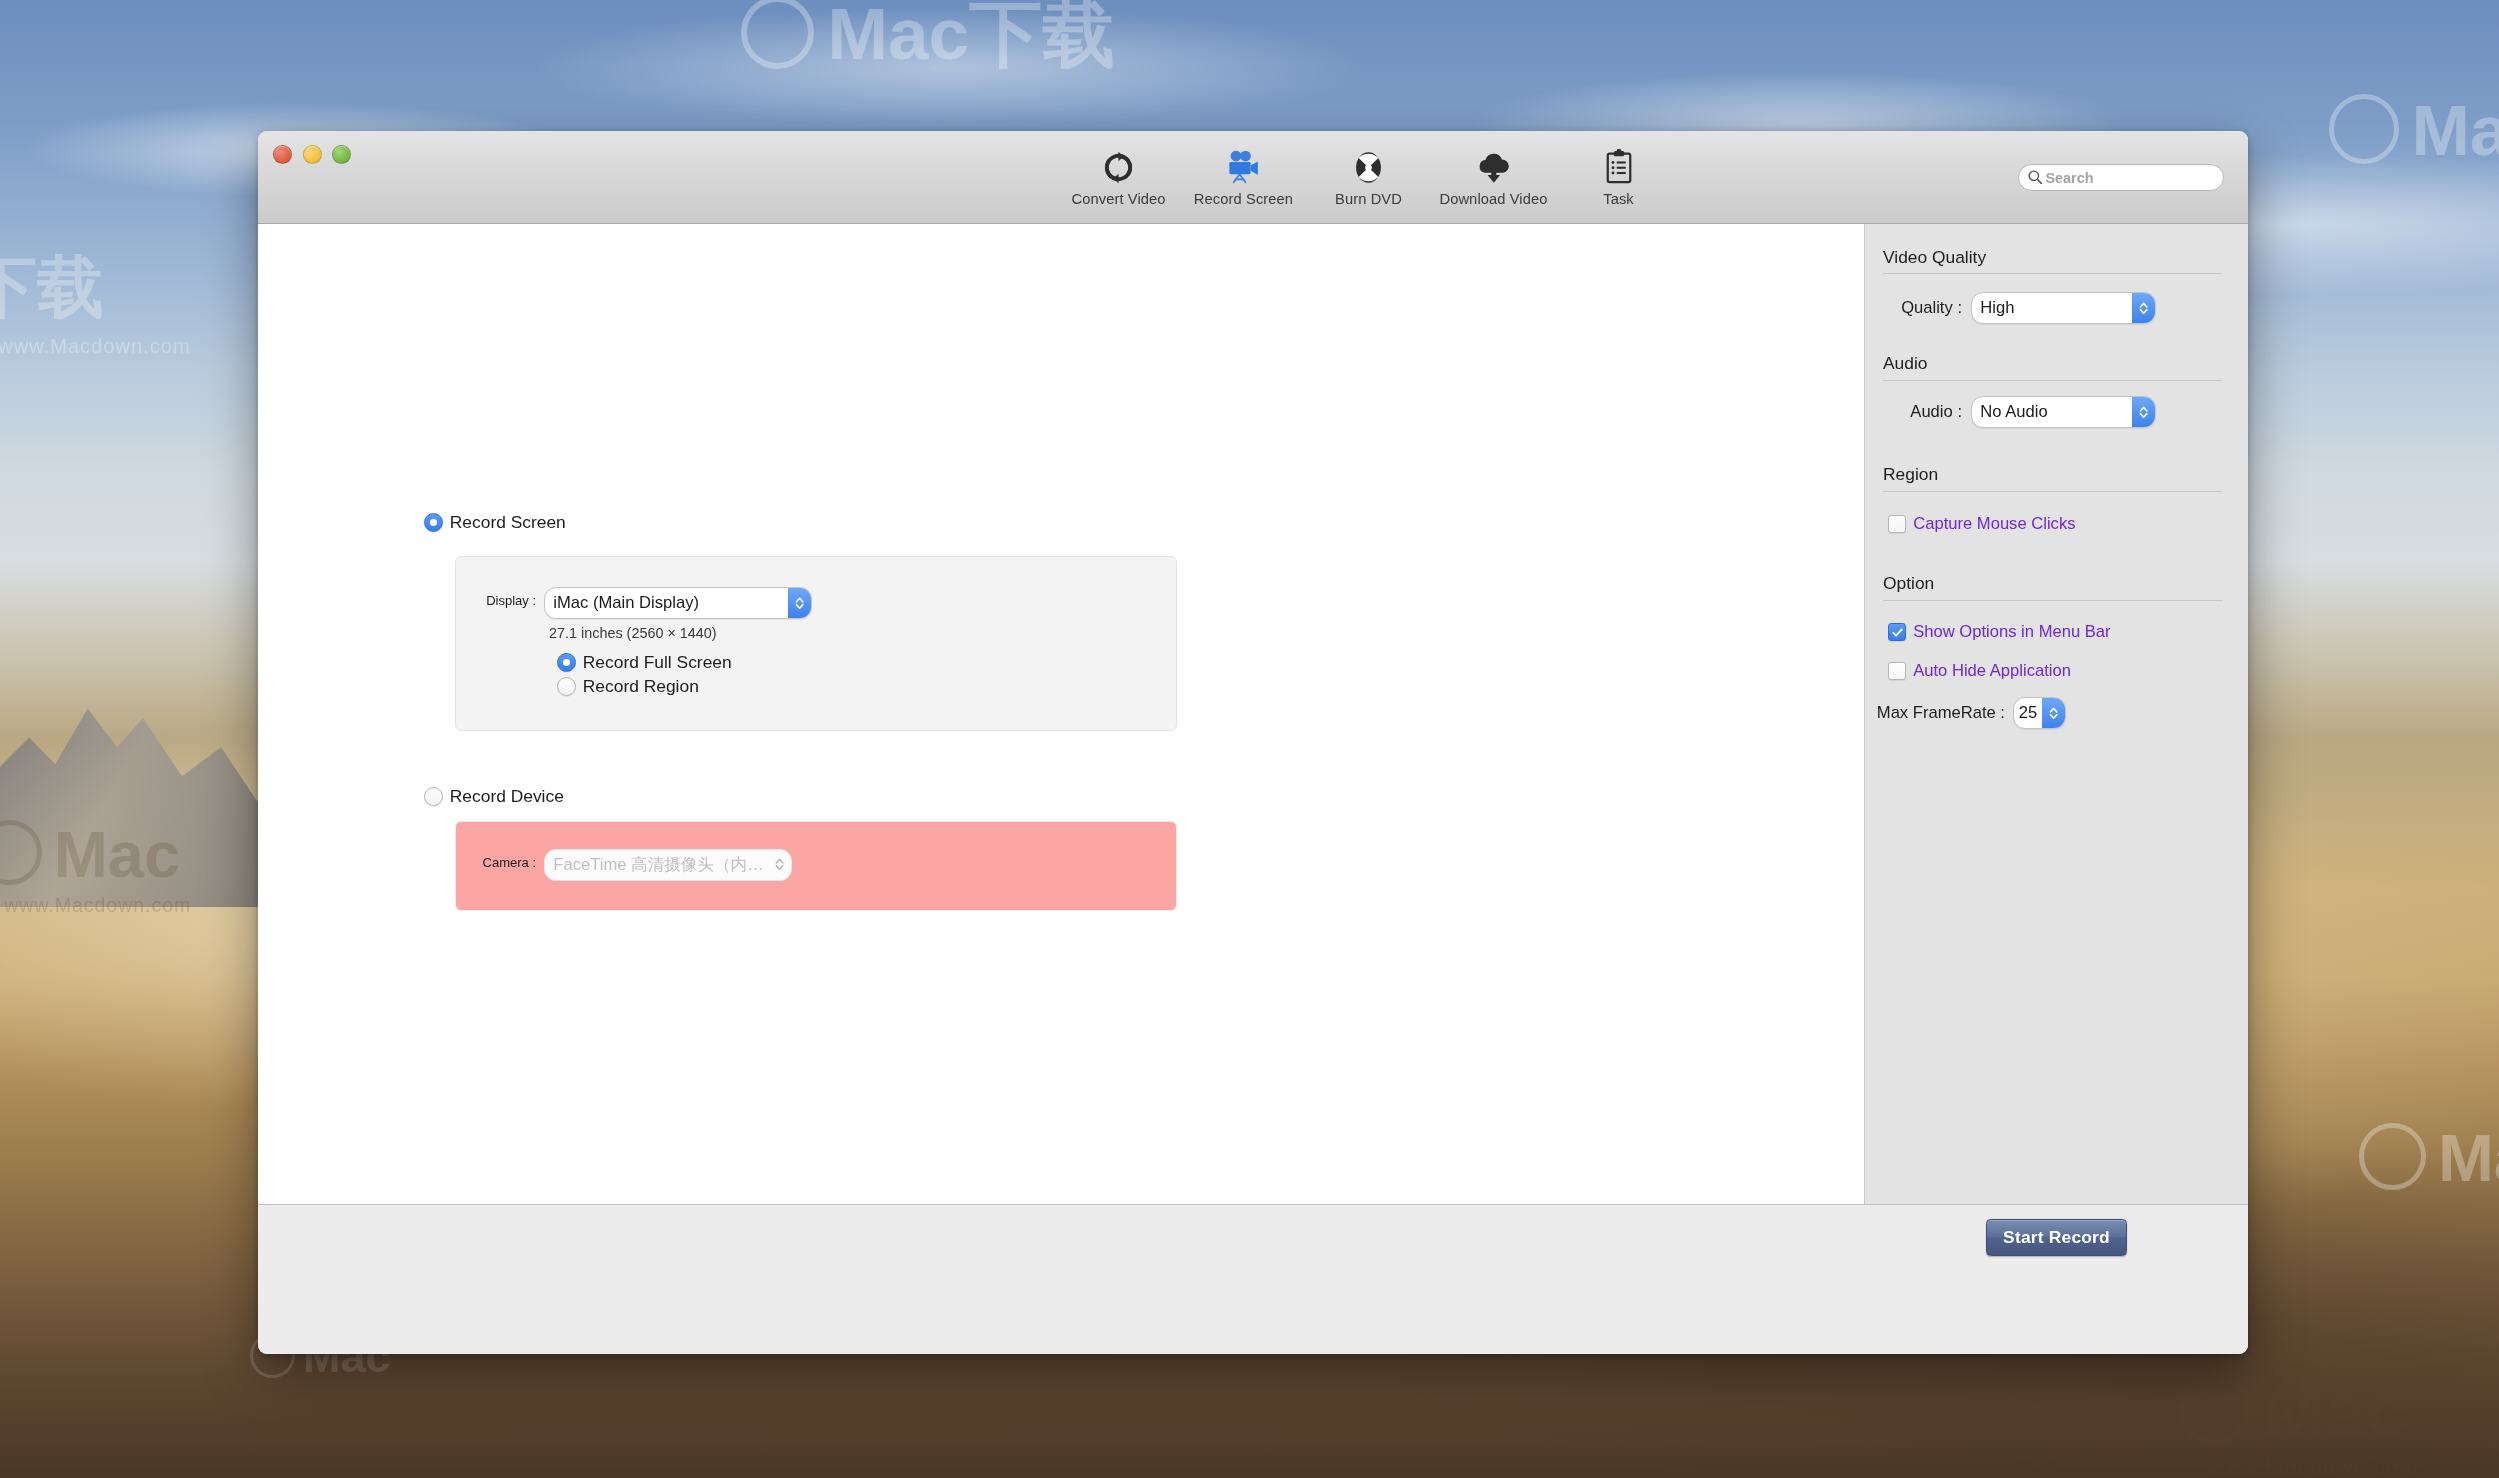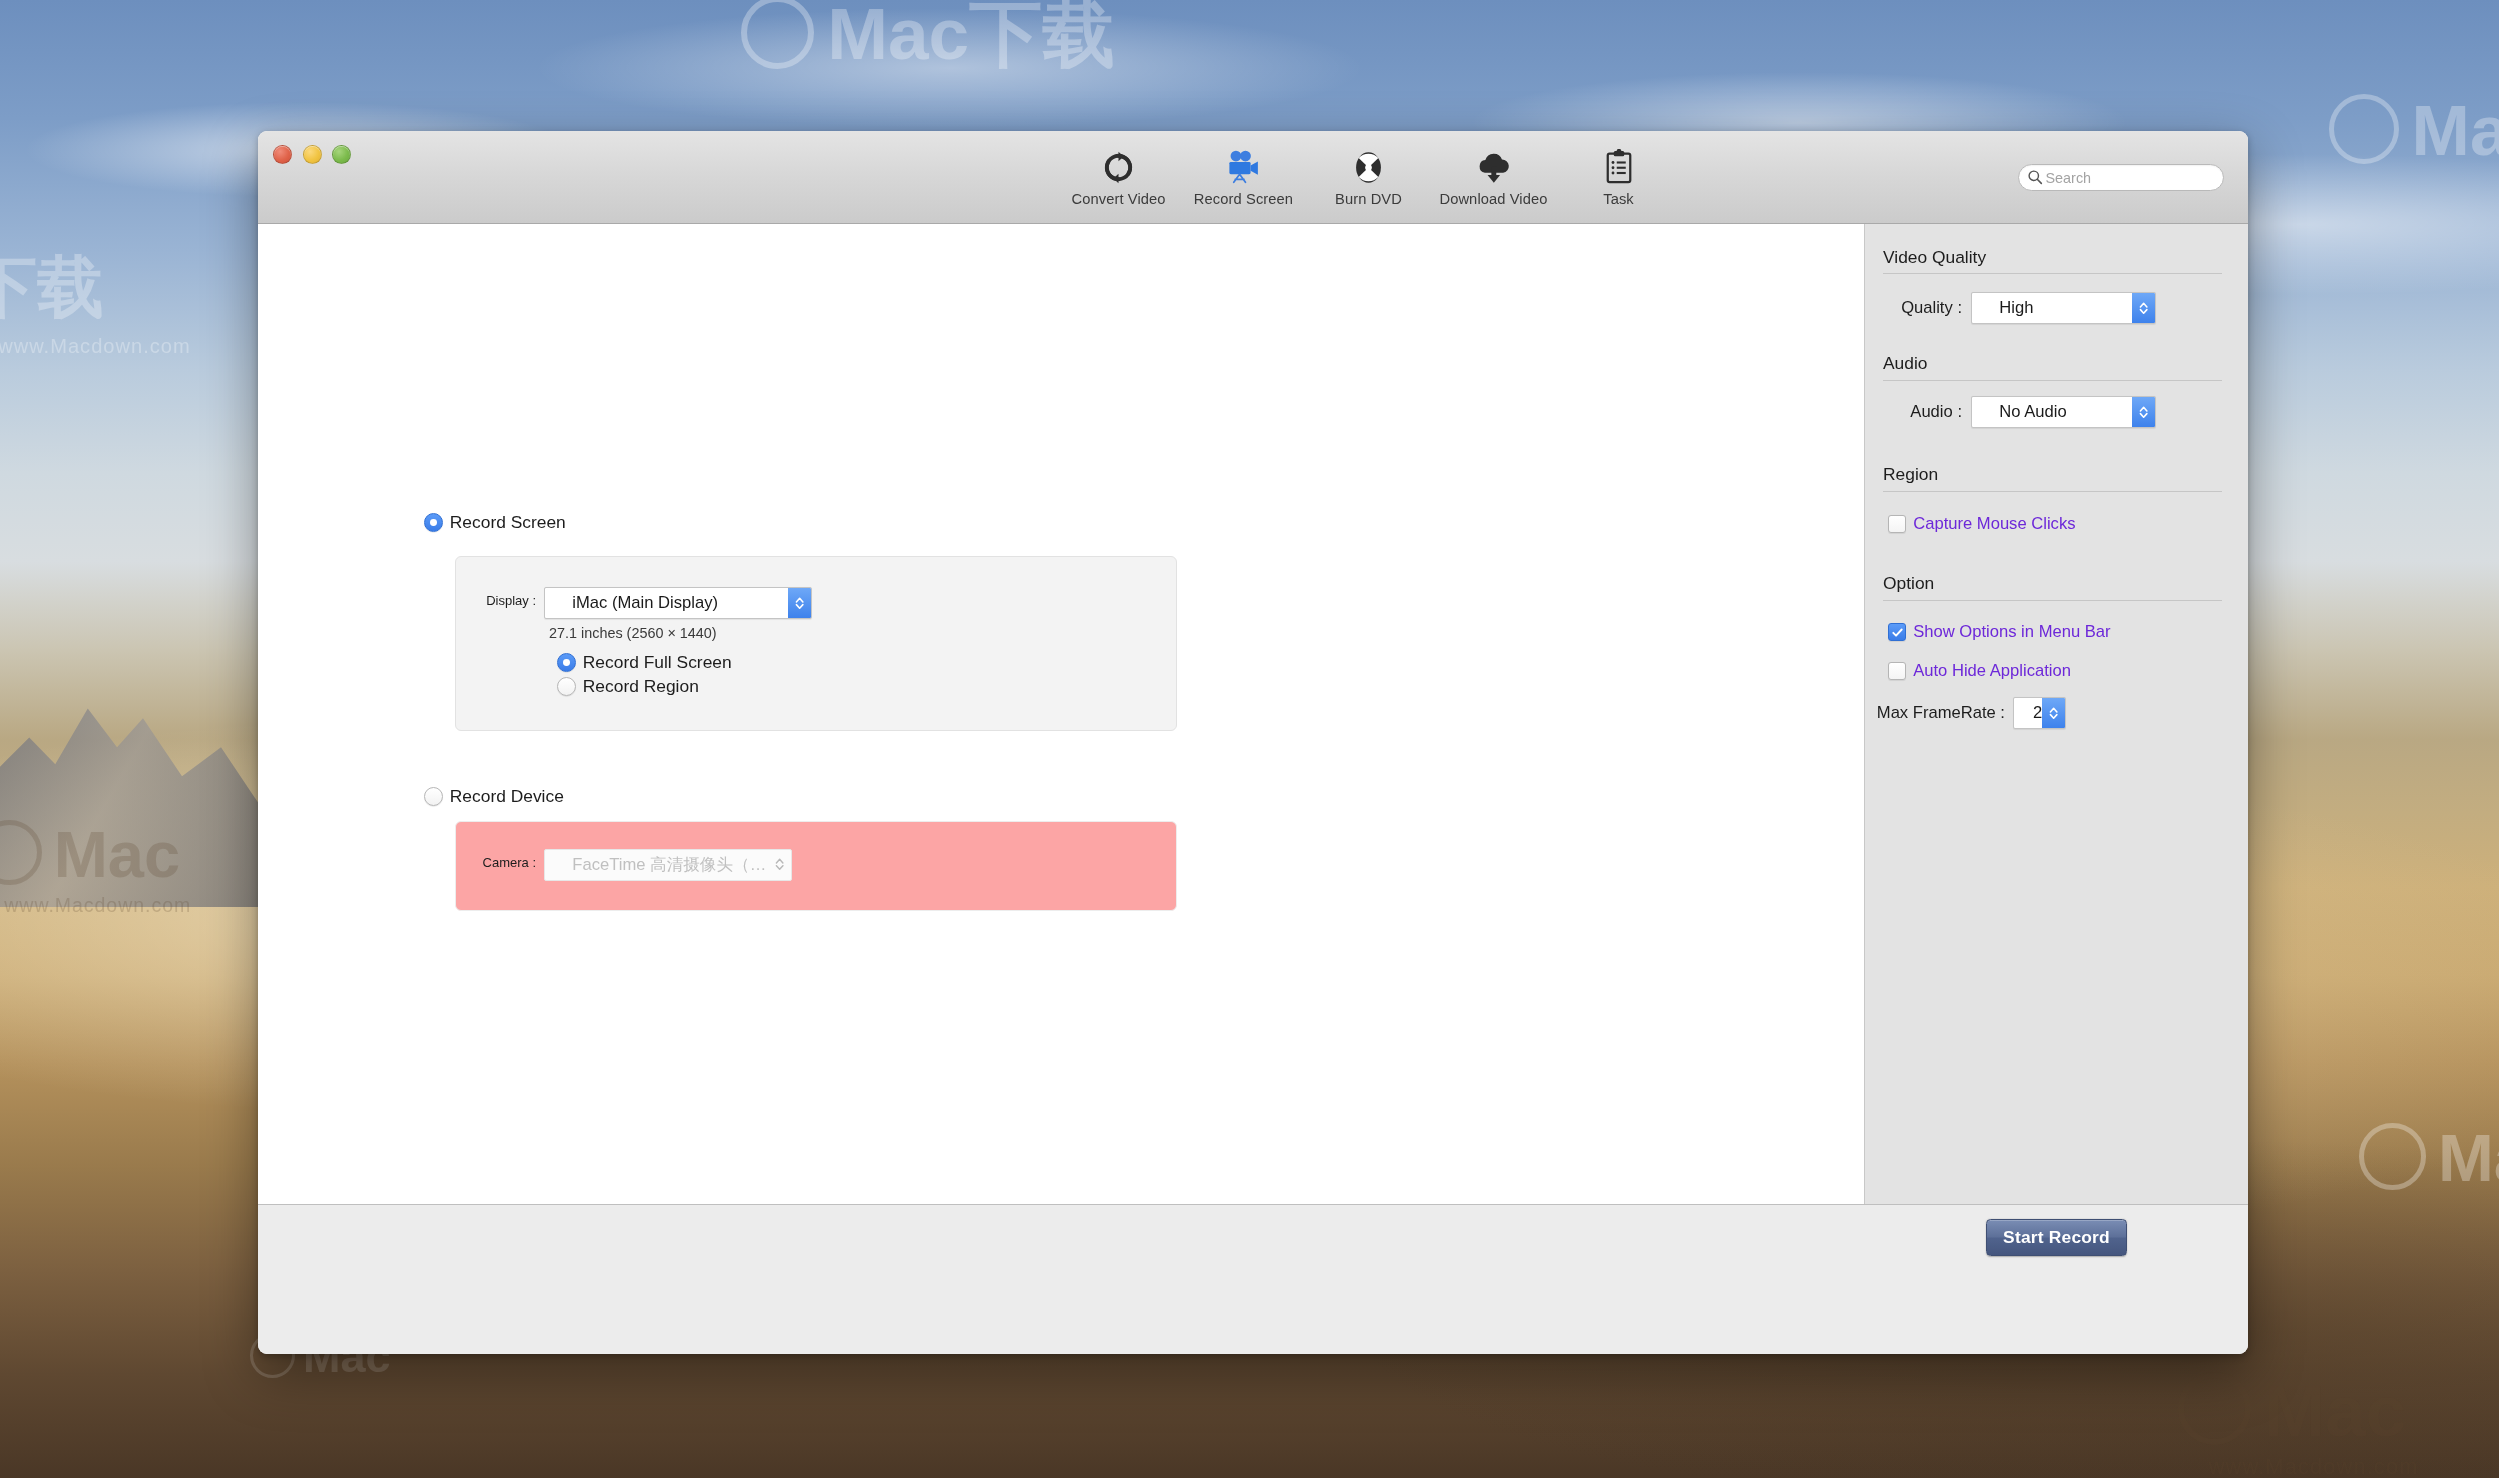--- a/index.html
+++ b/index.html
@@ -141,21 +141,21 @@
     margin-top: 3px;
     font-size: 14.7px;
     color: #3b3b3b;
     letter-spacing: 0.1px;
   }
   .tool-item.active .tool-label { color: #3b3b3b; }
 
   #search-wrap {
     position: absolute;
     right: 24px; top: 33px;
-    width: 206px; height: 27px;
+    width: 206px; height: 27px; font-weight: bold;
   }
   #search-field {
     width: 100%; height: 100%;
     background: #ffffff;
     border: 0.8px solid #b9b9b9;
     border-radius: 13.6px;
     display: flex; align-items: center;
     padding-left: 7.6px;
     box-shadow: inset 0 0.8px 1.5px rgba(0,0,0,0.07);
   }
@@ -226,25 +226,24 @@
     color: #1d1d1d;
     text-align: right;
   }
 
   
   .popup {
     position: absolute;
     height: 32px;
     background: #ffffff;
     border: 0.8px solid #c4c4c4;
-    border-radius: 2px;
+    border-radius: 12px;
     display: flex; align-items: center;
     box-shadow: 0 0.8px 0.8px rgba(0,0,0,0.07);
     overflow: hidden;
-    padding-left: 19px;
   }
   .popup .value {
     flex: 1;
     font-size: 16.6px;
     color: #1a1a1a;
     padding-left: 8.3px;
     white-space: nowrap;
     overflow: hidden;
     text-overflow: ellipsis;
   }

